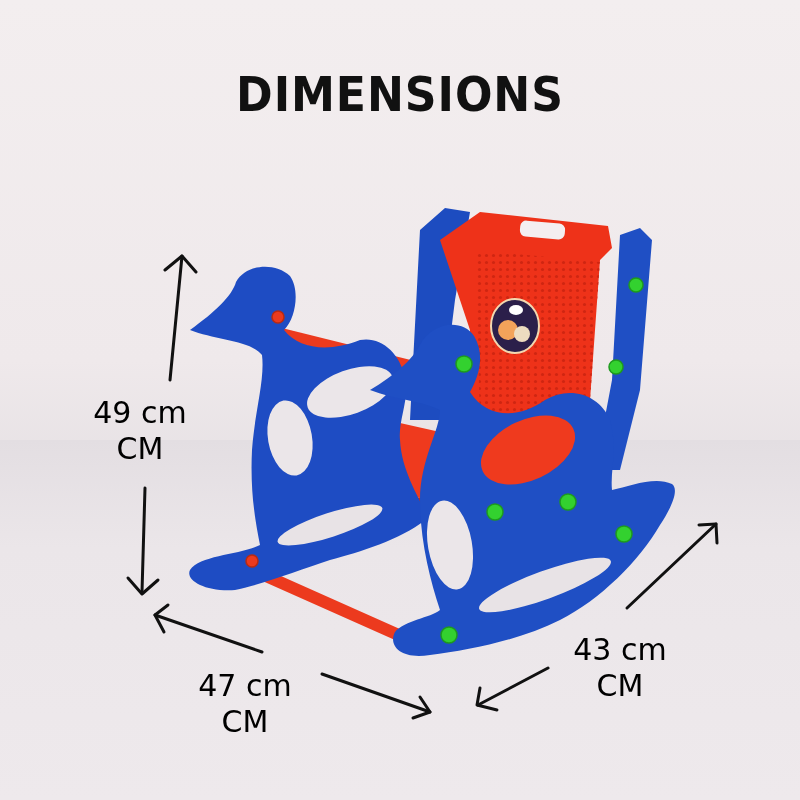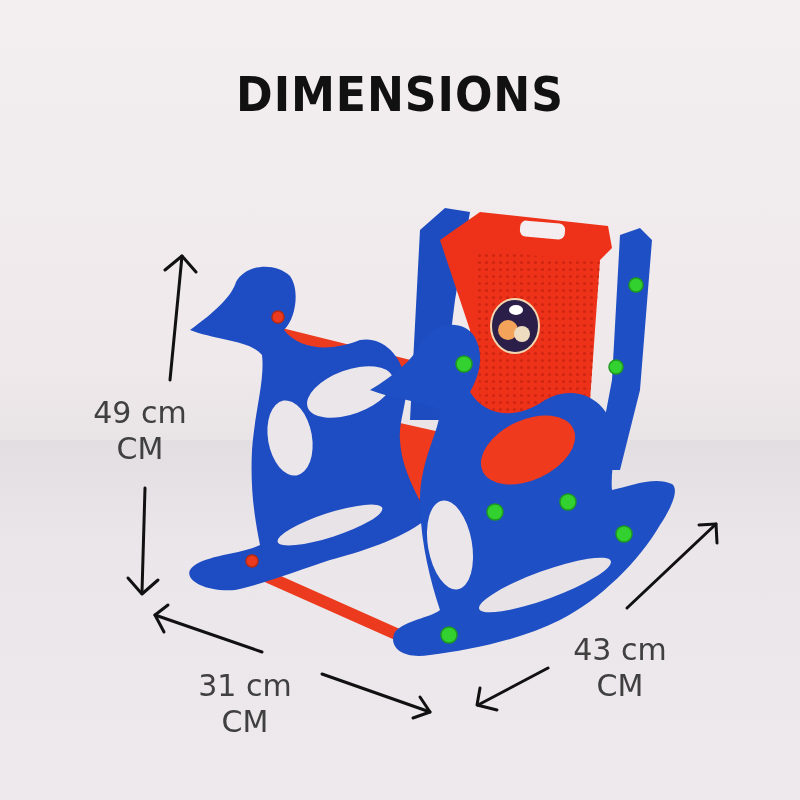--- a/index.html
+++ b/index.html
@@ -11,21 +11,21 @@
     .backdrop-seam {
       position: absolute; left: 0; top: 440px; width: 800px; height: 360px;
       background: linear-gradient(180deg, #e3dee2 0%, #ebe6e9 30%, #eee9ec 100%);
     }
     .title {
       position: absolute; left: 0; top: 66px; width: 800px; text-align: center;
       font-family: "DejaVu Sans", sans-serif; font-weight: bold; font-size: 48px;
       letter-spacing: 1px; color: #111; transform: scaleX(0.92);
     }
     .label {
-      position: absolute; text-align: center; color: #404040;
+      position: absolute; text-align: center; color: #000000;
       font-family: "DejaVu Sans", sans-serif; font-size: 30px; line-height: 36px;
     }
     .label .line { display: block; }
     #label-height { left: 70px; top: 395px; width: 140px; }
     #label-width  { left: 170px; top: 668px; width: 150px; }
     #label-depth  { left: 545px; top: 632px; width: 150px; }
     svg.layer { position: absolute; left: 0; top: 0; }
   </style>
 </head>
 <body>
@@ -125,20 +125,20 @@
     </g>
   </g>
 </svg>
 
 <div class="label" id="label-height">
   <span class="line">49 cm</span>
   <span class="line">CM</span>
 </div>
 
 <div class="label" id="label-width">
-  <span class="line">31 cm</span>
+  <span class="line">47 cm</span>
   <span class="line">CM</span>
 </div>
 
 <div class="label" id="label-depth">
   <span class="line">43 cm</span>
   <span class="line">CM</span>
 </div>
 
 </body></html>

